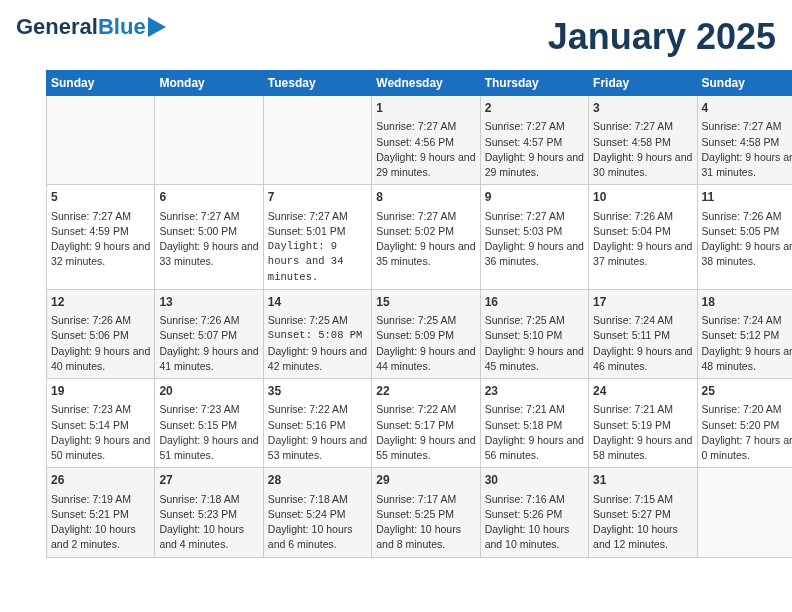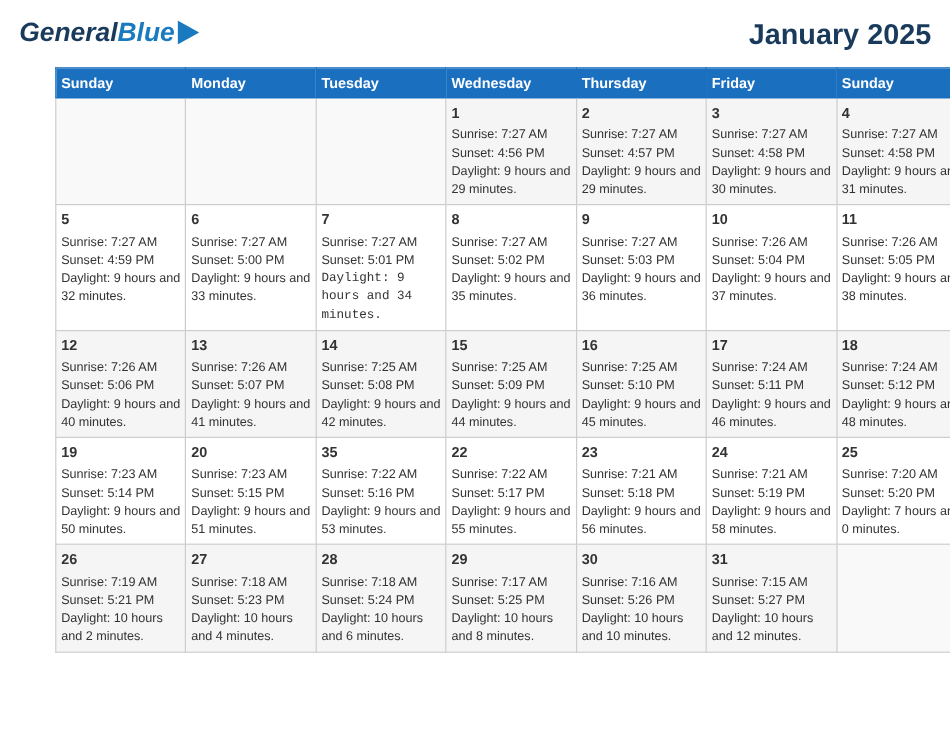--- a/index.html
+++ b/index.html
@@ -13,34 +13,33 @@
     .header {
       display: flex;
       justify-content: space-between;
       align-items: flex-start;
       margin-bottom: 12px;
     }
     .logo {
       display: flex;
       flex-direction: column;
       align-items: flex-start;
-      font-style: italic;
     }
     .logo-text {
       font-size: 22px;
       font-weight: bold;
       color: #1a3a5c;
       line-height: 1;
     }
     .logo-text .blue { color: #1a7abf; }
     .title-block {
       text-align: right;
     }
     .month-title {
-      font-size: 24px;
+      font-size: 36px;
       font-weight: bold;
       color: #1a3a5c;
     }
     .subtitle {
       font-size: 14px;
       color: #555;
     }
     table {
       width: 100%;
       border-collapse: collapse;
@@ -190,21 +189,21 @@
         </td>
         <td>
           <span class="day-num">13</span>
           <span style="display: block;">Sunrise: 7:26 AM</span>
           <span style="display: block;">Sunset: 5:07 PM</span>
           <span style="display: block;">Daylight: 9 hours and 41 minutes.</span>
         </td>
         <td>
           <span class="day-num">14</span>
           <span style="display: block;">Sunrise: 7:25 AM</span>
-          <span style="display: block;">Sunset: 5:08 PM</span>
+          <span style="display: block; font-family: Liberation Mono, monospace;">Sunset: 5:08 PM</span>
           <span style="display: block;">Daylight: 9 hours and 42 minutes.</span>
         </td>
         <td>
           <span class="day-num">15</span>
           <span style="display: block;">Sunrise: 7:25 AM</span>
           <span style="display: block;">Sunset: 5:09 PM</span>
           <span style="display: block;">Daylight: 9 hours and 44 minutes.</span>
         </td>
         <td>
           <span class="day-num">16</span>

